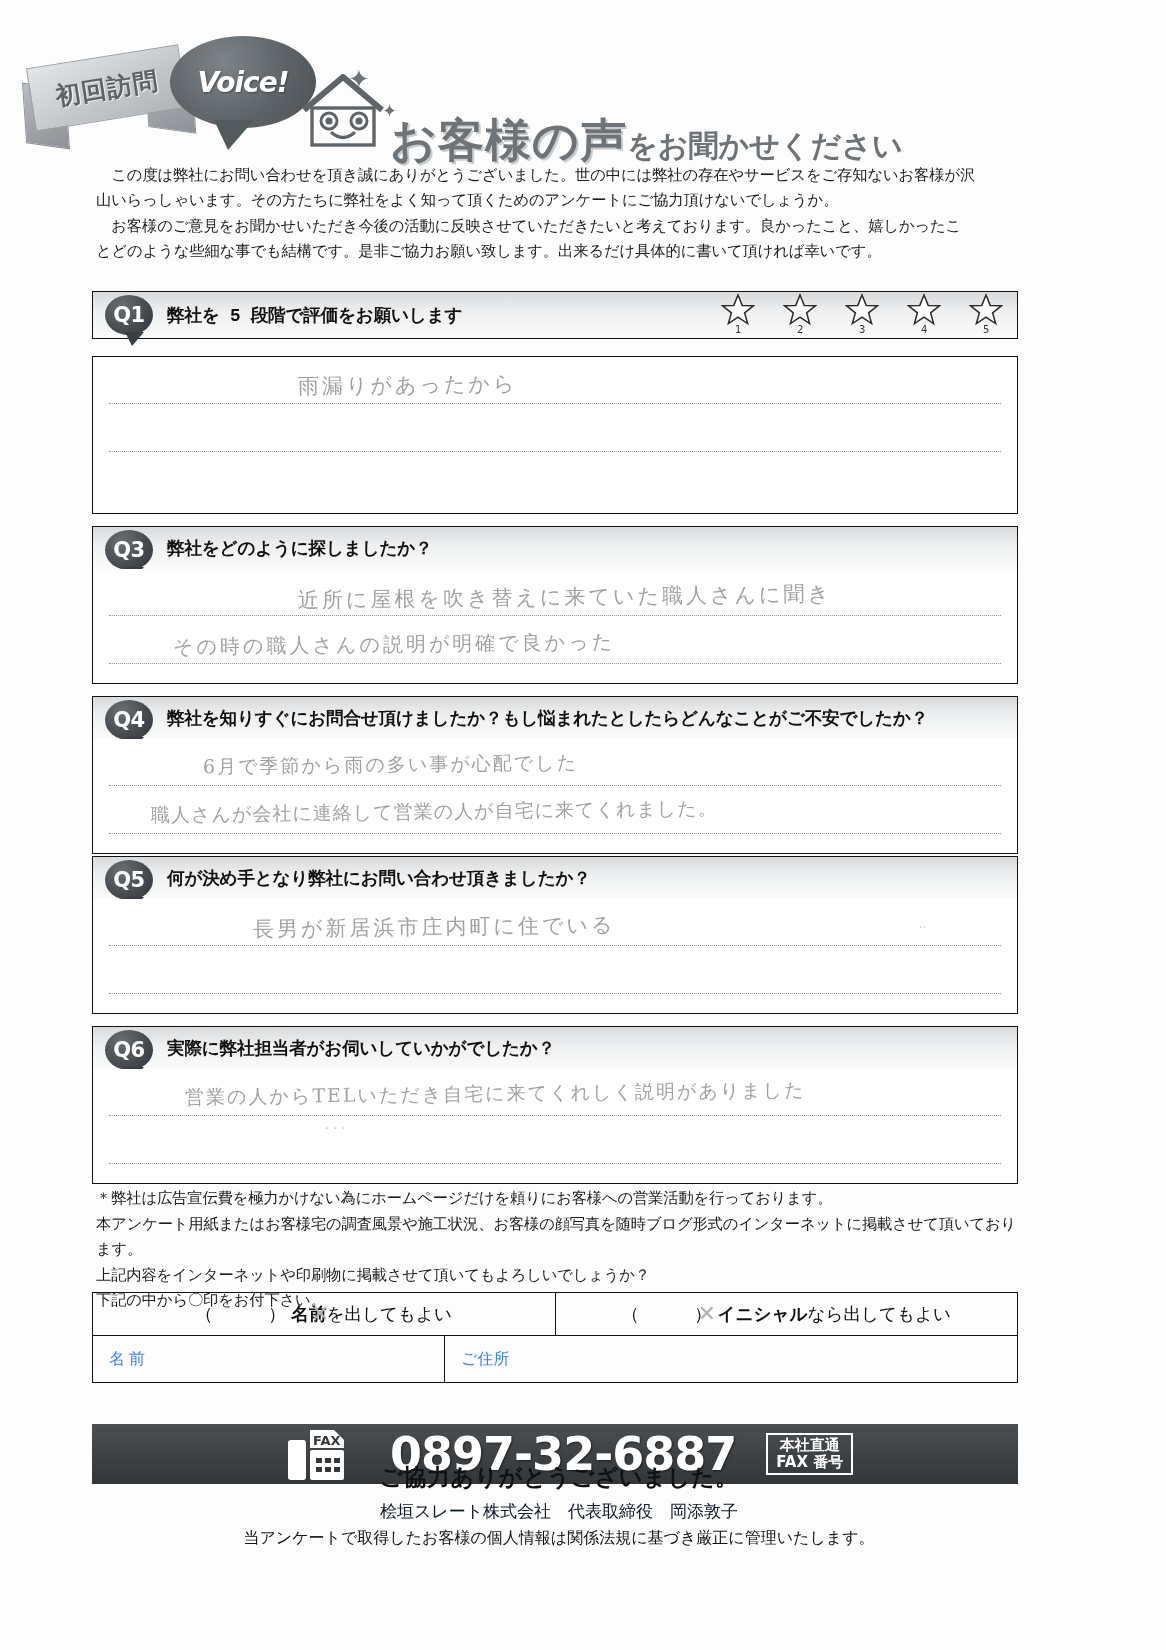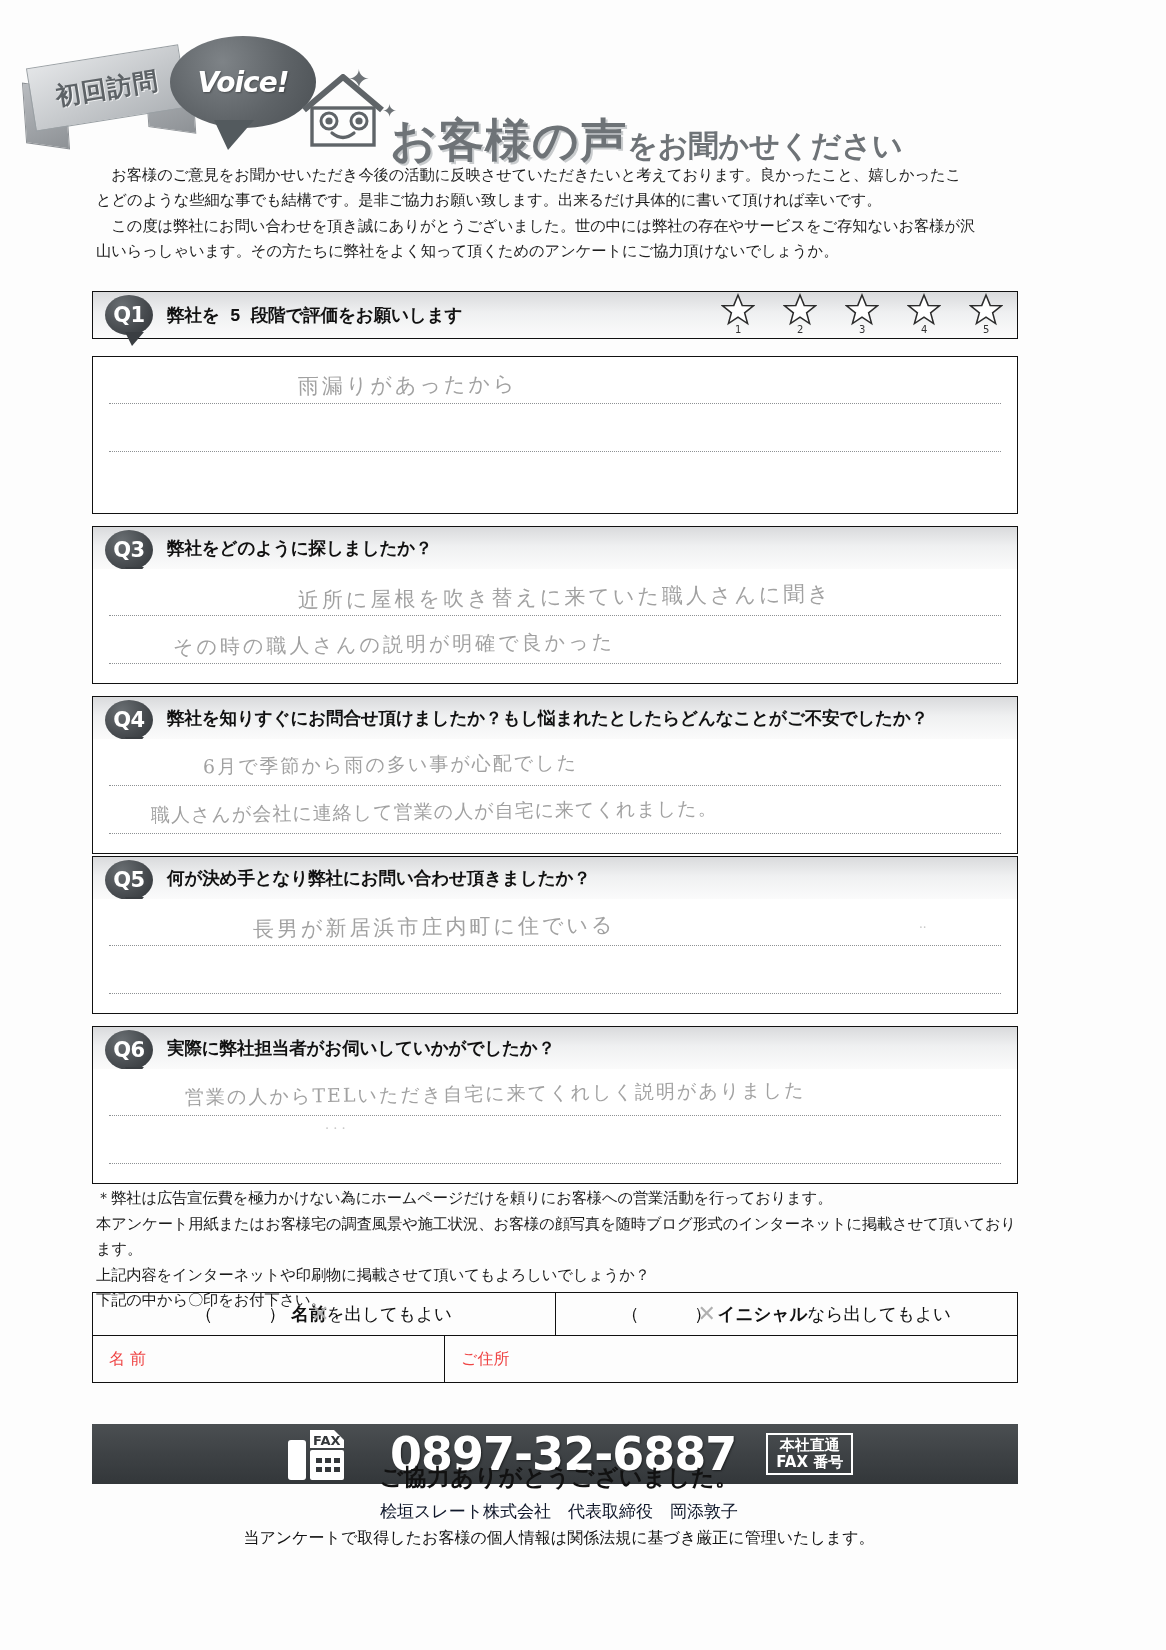--- a/index.html
+++ b/index.html
@@ -288,21 +288,22 @@
     position: absolute;
     color: #b0b0b0;
     font-size: 22px;
     font-family: "DejaVu Serif", serif;
   }
   .field-cell {
     display: flex;
     align-items: center;
     padding-left: 16px;
     font-size: 16px;
-    color: #ef4444;
+    color: #3b82f6;
+    font-family: Liberation Serif, serif;
   }
   .field-cell.name { width: 352px; border-right: 1.6px solid #111; box-sizing: border-box; }
   .field-cell.addr { flex: 1; }
 
   
   .faxbar {
     position: absolute;
     left: 92px; top: 1424px;
     width: 926px; height: 60px;
     background: linear-gradient(180deg, #4b4f52 0%, #3e4245 50%, #33373a 100%);
@@ -397,22 +398,22 @@
 
     <div class="sparkle s1">✦</div>
     <div class="sparkle s2">✦</div>
 
     <div class="title">
       <span class="big">お客様の声</span><span class="small">をお聞かせください</span>
     </div>
   </div>
 
   <div class="intro">
+    <p>この度は弊社にお問い合わせを頂き誠にありがとうございました。世の中には弊社の存在やサービスをご存知ないお客様が沢山いらっしゃいます。その方たちに弊社をよく知って頂くためのアンケートにご協力頂けないでしょうか。</p>
     <p>お客様のご意見をお聞かせいただき今後の活動に反映させていただきたいと考えております。良かったこと、嬉しかったことどのような些細な事でも結構です。是非ご協力お願い致します。出来るだけ具体的に書いて頂ければ幸いです。</p>
-    <p>この度は弊社にお問い合わせを頂き誠にありがとうございました。世の中には弊社の存在やサービスをご存知ないお客様が沢山いらっしゃいます。その方たちに弊社をよく知って頂くためのアンケートにご協力頂けないでしょうか。</p>
   </div>
 
   <div class="qblock" style="top:291px;height:48px;">
     <div class="qhead" style="height:100%;">
       <div class="qbadge">
         <div class="circ">
             <span>Q1</span>
           </div>
       </div>
       <div class="qtext">弊社を 5 段階で評価をお願いします</div>

